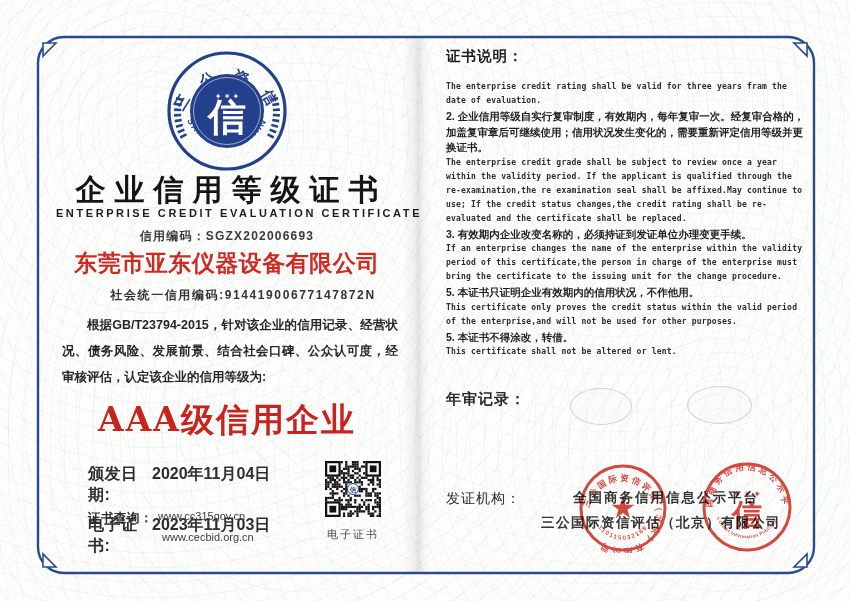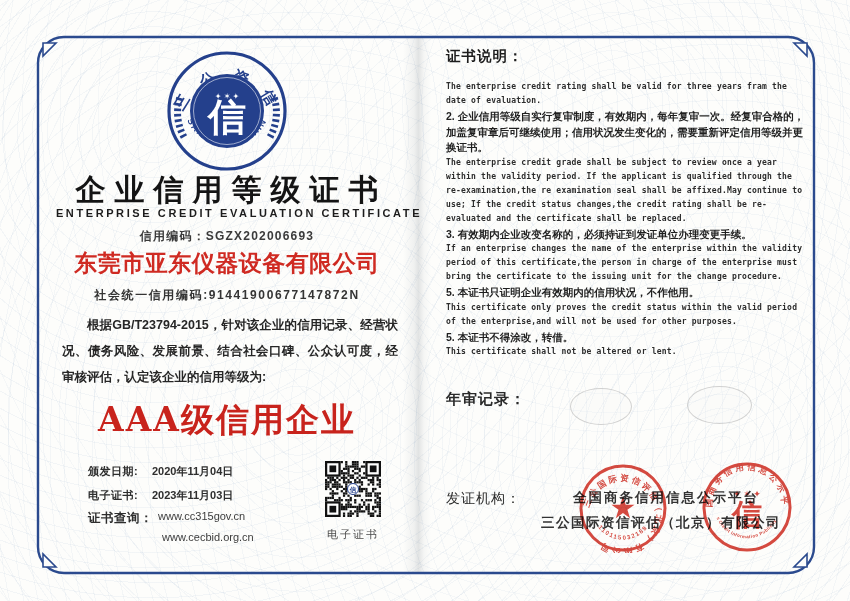--- a/index.html
+++ b/index.html
@@ -36,33 +36,33 @@
   .credit-code{
     left:40px;top:228px;width:374px;text-align:center;
     font-size:12px;letter-spacing:1.2px;color:#3a3a3a;font-weight:600;
   }
   .company{
     left:40px;top:248px;width:374px;text-align:center;
     font-size:23px;font-weight:bold;color:#cf2a22;letter-spacing:0.5px;
   }
   .social-code{
     left:40px;top:287px;width:374px;text-align:center;
-    font-size:12px;font-weight:600;letter-spacing:1.6px;color:#343434;
+    font-size:12px;font-weight:600;letter-spacing:1.6px;color:#343434;padding-left:16px;
   }
   .body-par{
     left:62px;top:312px;width:336px;
     font-size:12.5px;font-weight:bold;color:#262626;line-height:26px;
     text-indent:2em;text-align:justify;
   }
   .rating{
     left:40px;top:398px;width:374px;text-align:center;
     font-family:"DejaVu Serif","Liberation Serif",serif;
     font-size:33px;font-weight:bold;color:#c8231c;letter-spacing:2px;
   }
-  .dates{left:88px;top:464px;font-size:11px;color:#2e2e2e;}
+  .dates{left:88px;top:464px;font-size:16px;color:#2e2e2e;}
   .dates .row{margin-bottom:9px;display:flex;}
   .dates .lbl{font-weight:bold;width:64px;letter-spacing:0.5px;}
   .dates .val{font-weight:bold;}
   .query{left:88px;top:510px;font-size:12.5px;color:#2e2e2e;display:flex;}
   .query .lbl{font-weight:bold;width:70px;letter-spacing:0.5px;}
   .query .urls{font-size:11px;color:#3c3c3c;font-weight:500;}
   .query .urls p{margin:0 0 9px 0;}
   .query .urls p:last-child{margin-left:4px;}
   .qr-wrap{left:324px;top:461px;width:58px;text-align:center;}
   .qr-caption{margin-top:6px;font-size:11px;letter-spacing:2px;color:#4a4a4a;}

